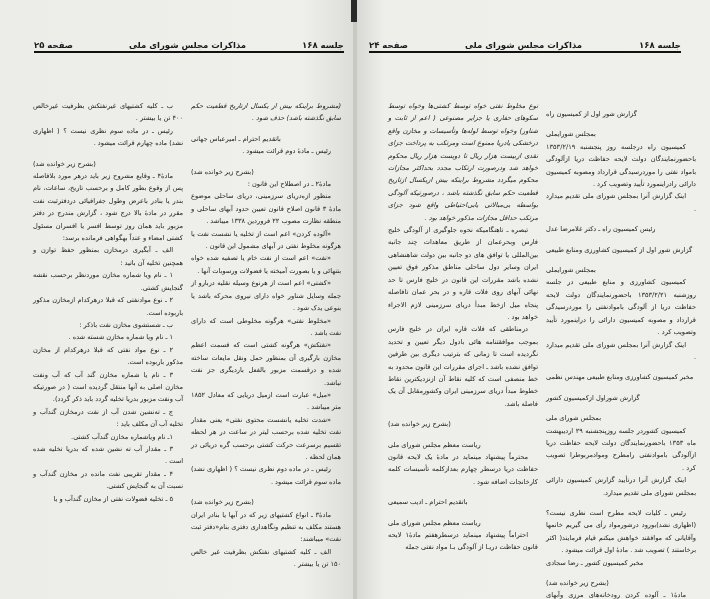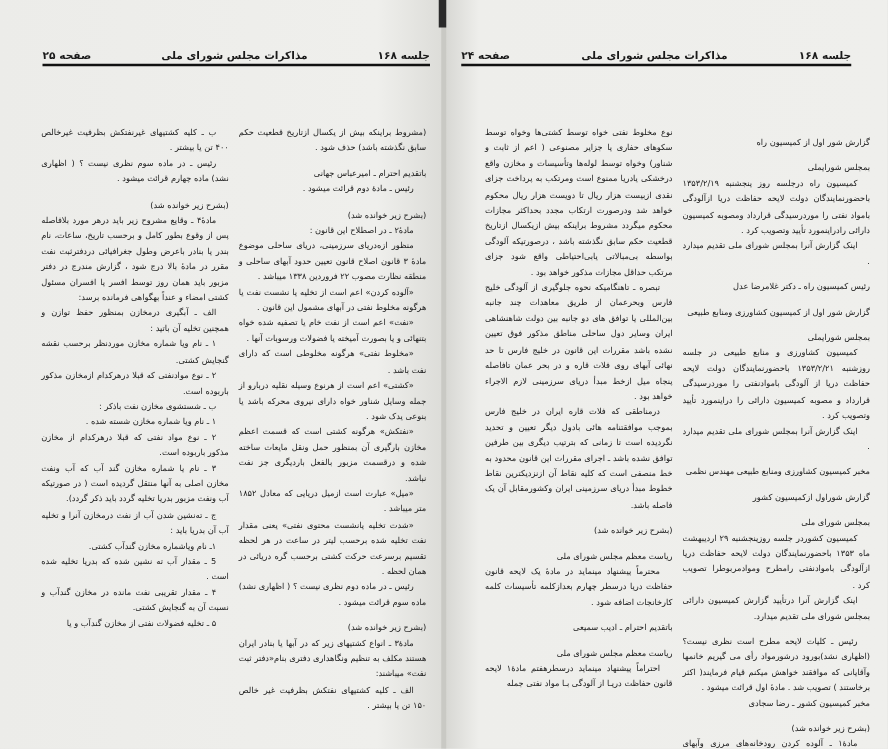--- a/index.html
+++ b/index.html
@@ -33,22 +33,22 @@
   .col {
     position:absolute; top:60px; width:150px;
     direction:rtl; text-align:justify;
     font-size:6.6px; line-height:12.4px;margin-top:40px;
   }
   .left .col.c1 { right:14px; }
   .left .col.c2 { right:172px; }
   .right .col.c1 { right:14px; }
   .right .col.c2 { right:172px; }
   .p { margin:0; text-indent:10px; }
-  .p.noindent { text-indent:0; }
-  .center { text-align:right; text-indent:0; }
+  .p.noindent { text-indent:0;font-style:italic; }
+  .center { text-align:left; text-indent:0; }
   .gap { height:8px; }
 </style>
 </head>
 <body>
 
 <div class="spread">
 
   <div class="page left">
     <div class="header">
       <span>جلسه ۱۶۸</span>
@@ -61,22 +61,22 @@
         <p class="p noindent">(مشروط براینکه بیش از یکسال ازتاریخ قطعیت حکم سابق نگذشته باشد) حذف شود .</p>
         <div class="gap"></div>
         <p class="p center">باتقدیم احترام ـ امیرعباس جهانی</p>
         <p class="p">رئیس ـ مادهٔ دوم قرائت میشود .</p>
         <div class="gap"></div>
         <p class="p center">(بشرح زیر خوانده شد)</p>
         <p class="p">مادهٔ۲ ـ در اصطلاح این قانون :</p>
         <p class="p">منظور ازه‌دریای سرزمینی، دریای ساحلی موضوع مادهٔ ۳ قانون اصلاح قانون تعیین حدود آبهای ساحلی و منطقه نظارت مصوب ۲۲ فروردین ۱۳۳۸ میباشد .</p>
         <p class="p">«آلوده کردن» اعم است از تخلیه یا نشست نفت یا هرگونه مخلوط نفتی در آبهای مشمول این قانون .</p>
         <p class="p">«نفت» اعم است از نفت خام یا تصفیه شده خواه بتنهائی و یا بصورت آمیخته یا فضولات ورسوبات آنها .</p>
+        <p class="p">«کشتی» اعم است از هرنوع وسیله نقلیه دربارو از جمله وسایل شناور خواه دارای نیروی محرکه باشد یا بنوعی یدک شود .</p>
         <p class="p">«مخلوط نفتی» هرگونه مخلوطی است که دارای نفت باشد .</p>
-        <p class="p">«کشتی» اعم است از هرنوع وسیله نقلیه دربارو از جمله وسایل شناور خواه دارای نیروی محرکه باشد یا بنوعی یدک شود .</p>
         <p class="p">«نفتکش» هرگونه کشتی است که قسمت اعظم مخازن بارگیری آن بمنظور حمل ونقل مایعات ساخته شده و درقسمت مزبور بالفعل باردیگری جز نفت نباشد.</p>
         <p class="p">«میل» عبارت است ازمیل دریایی که معادل ۱۸۵۲ متر میباشد .</p>
         <p class="p">«شدت تخلیه یانشست محتوی نفتی» یعنی مقدار نفت تخلیه شده برحسب لیتر در ساعت در هر لحظه تقسیم برسرعت حرکت کشتی برحسب گره دریائی در همان لحظه .</p>
         <p class="p">رئیس ـ در ماده دوم نظری نیست ؟ ( اظهاری نشد) ماده سوم قرائت میشود .</p>
         <div class="gap"></div>
         <p class="p center">(بشرح زیر خوانده شد)</p>
         <p class="p">مادهٔ۳ ـ انواع کشتیهای زیر که در آبها یا بنادر ایران هستند مکلف به تنظیم ونگاهداری دفتری بنام«دفتر ثبت نفت» میباشند:</p>
         <p class="p">الف ـ کلیه کشتیهای نفتکش بظرفیت غیر خالص ۱۵۰ تن یا بیشتر .</p>
       </div>
     <div class="col c2" id="lp-c2">
@@ -85,23 +85,23 @@
         <div class="gap"></div>
         <p class="p center">(بشرح زیر خوانده شد)</p>
         <p class="p">مادهٔ۴ ـ وقایع مشروح زیر باید درهر مورد بلافاصله پس از وقوع بطور کامل و برحسب تاریخ، ساعات، نام بندر یا بنادر باعرض وطول جغرافیائی دردفترثبت نفت مقرر در مادهٔ بالا درج شود ، گزارش مندرج در دفتر مزبور باید همان روز توسط افسر یا افسران مسئول کشتی امضاء و عنداً بهگواهی فرمانده برسد:</p>
         <p class="p">الف ـ آبگیری درمخازن بمنظور حفظ توازن و همچنین تخلیه آن باتید :</p>
         <p class="p">۱ ـ نام ویا شماره مخازن موردنظر برحسب نقشه گنجایش کشتی.</p>
         <p class="p">۲ ـ نوع موادنفتی که قبلا درهرکدام ازمخازن مذکور باربوده است.</p>
         <p class="p">ب ـ شستشوی مخازن نفت باذکر :</p>
         <p class="p">۱ ـ نام ویا شماره مخازن شسته شده .</p>
         <p class="p">۲ ـ نوع مواد نفتی که قبلا درهرکدام از مخازن مذکور باربوده است.</p>
         <p class="p">۳ ـ نام یا شماره مخازن گند آب که آب ونفت مخازن اصلی به آنها منتقل گردیده است ( در صورتیکه آب ونفت مزبور بدریا تخلیه گردد باید ذکر گردد).</p>
-        <p class="p">ج ـ ته‌نشین شدن آب از نفت درمخازن آنرا و تخلیه آب آن بدریا باید :</p>
+        <p class="p">ج ـ ته‌نشین شدن آب از نفت درمخازن گندآب و تخلیه آب آن مکلف باید :</p>
         <p class="p">۱ـ نام ویاشماره مخازن گندآب کشتی.</p>
-        <p class="p">5 ـ مقدار آب ته نشین شده که بدریا تخلیه شده است .</p>
+        <p class="p">۳ ـ مقدار آب ته نشین شده که بدریا تخلیه شده است .</p>
         <p class="p">۴ ـ مقدار تقریبی نفت مانده در مخازن گندآب و نسبت آن به گنجایش کشتی.</p>
         <p class="p">۵ ـ تخلیه فضولات نفتی از مخازن گندآب و یا</p>
       </div>
   </div>
 
   <div class="page right">
     <div class="header">
       <span>جلسه ۱۶۸</span>
       <span>مذاکرات مجلس شورای ملی</span>
       <span>صفحه ۲۴</span>

